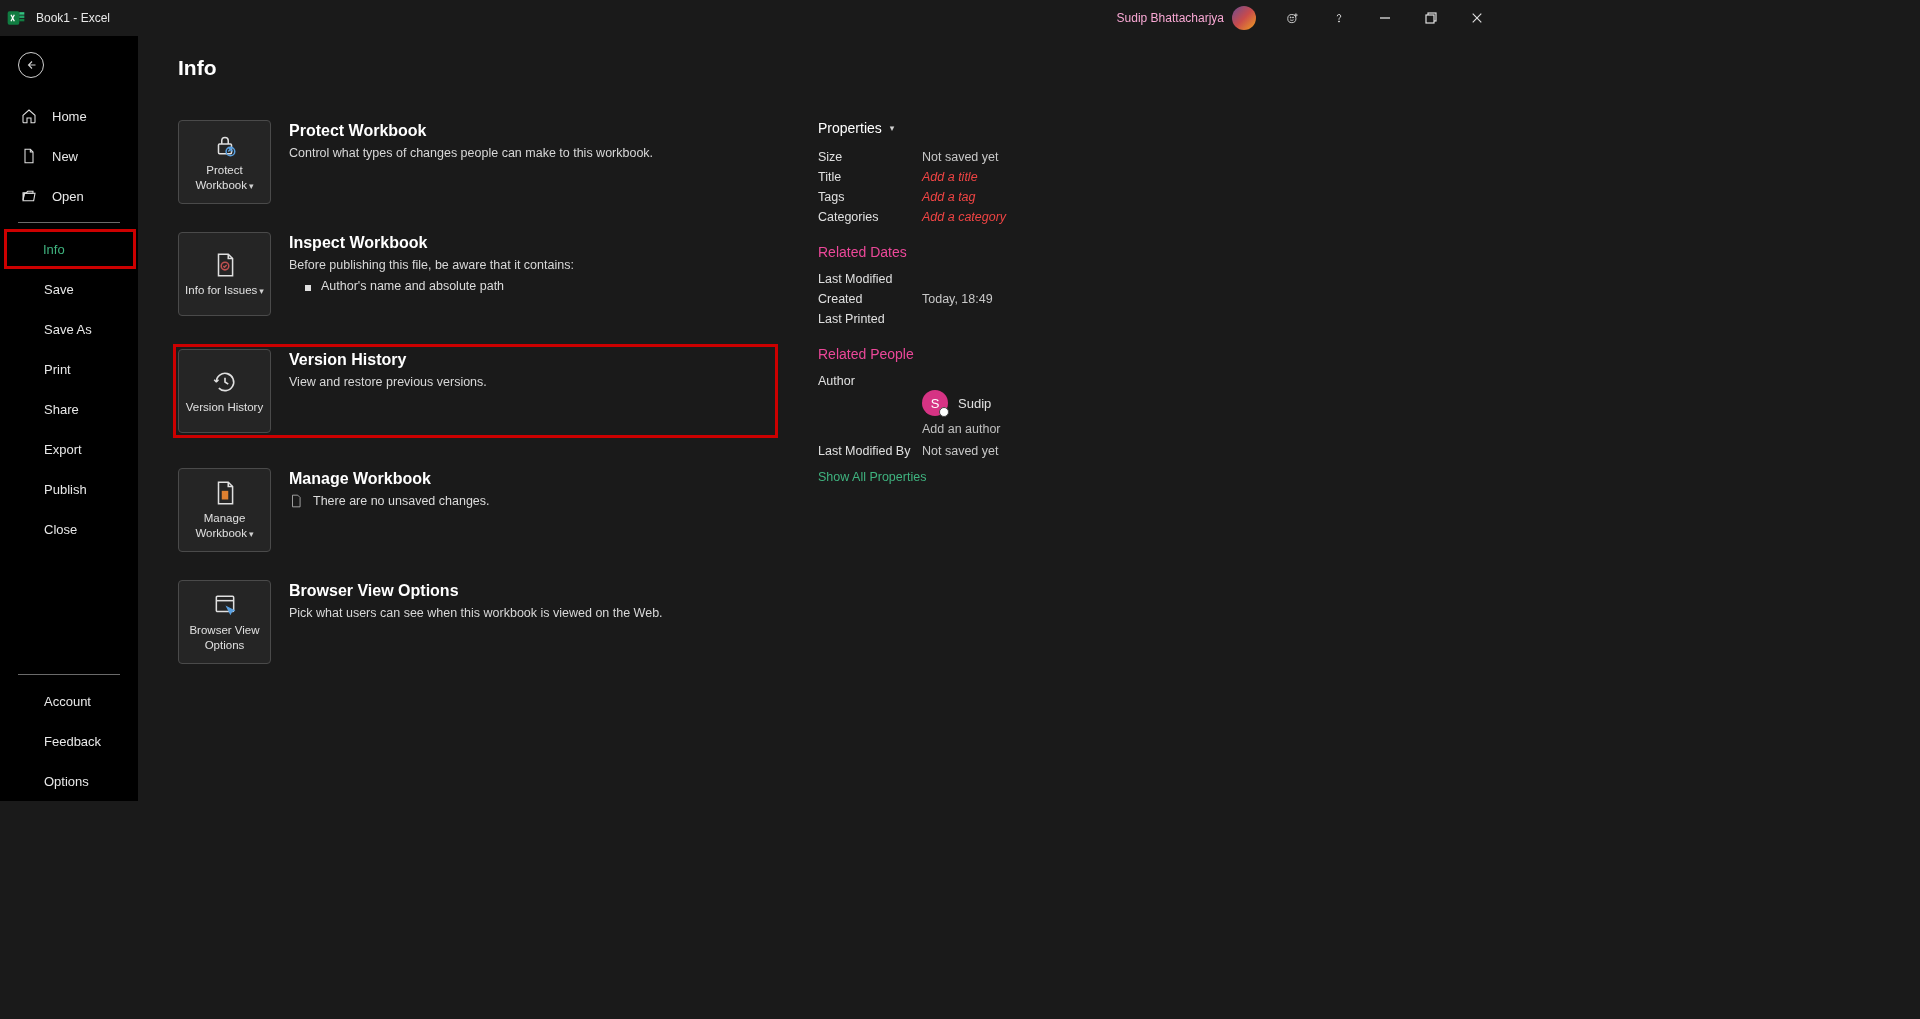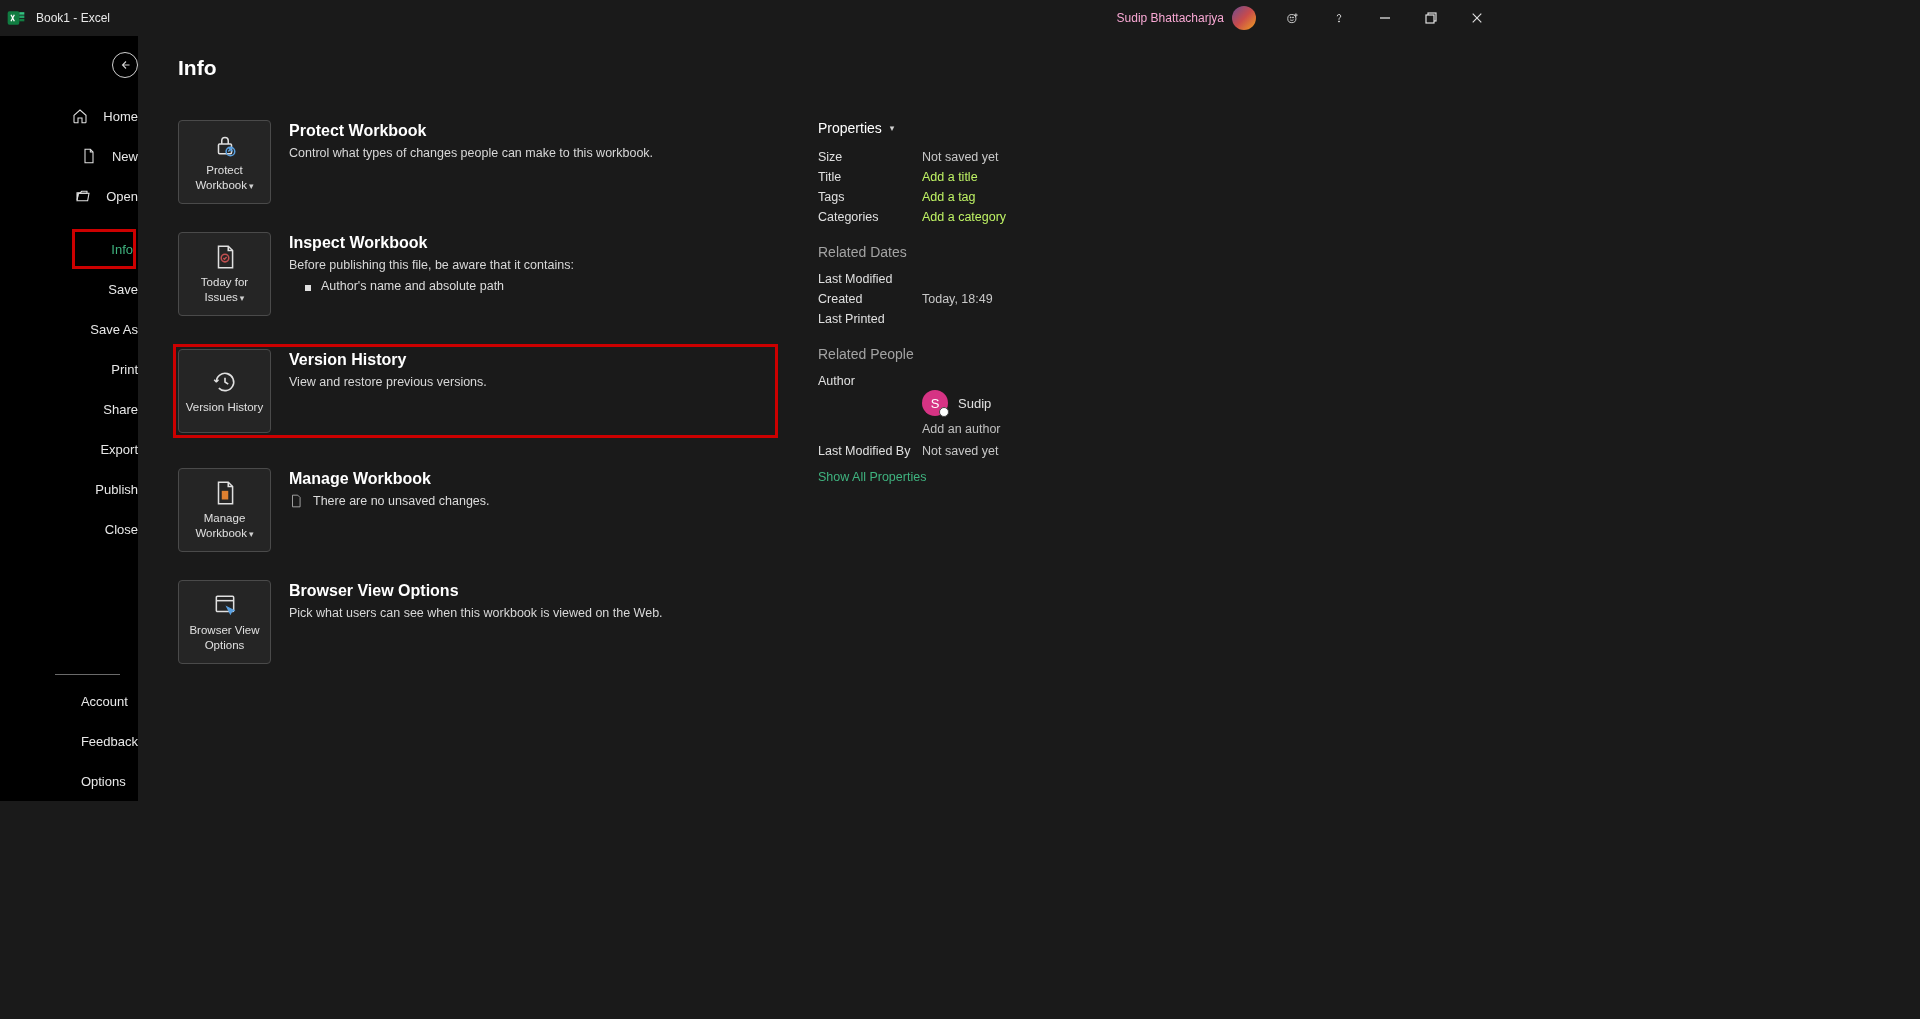--- a/index.html
+++ b/index.html
@@ -41,21 +41,20 @@
 .tb-btn.close svg { width: 12px; height: 12px; }
 
 .app-body { display: flex; height: calc(100% - 36px); }
 
 .sidebar {
   width: 138px;
   background: #000;
   display: flex;
   flex-direction: column;
   padding-top: 16px;
-  align-items: flex-end;
 }
 .back-btn {
   width: 26px; height: 26px;
   border: 1.5px solid #d0d0d0;
   border-radius: 50%;
   display: flex; align-items: center; justify-content: center;
   margin-left: 18px; margin-bottom: 18px;
 }
 .nav-item {
   display: flex; align-items: center;
@@ -117,22 +116,22 @@
   margin-left: -5px;
   margin-bottom: 30px;
 }
 .highlighted-section .info-section { margin-bottom: 0; }
 
 
 .props-header { display: flex; align-items: center; gap: 6px; font-size: 14px; color: #fff; margin-bottom: 14px; }
 .prop-row { display: flex; font-size: 12.5px; margin-bottom: 6px; }
 .prop-label { width: 104px; color: #e0e0e0; }
 .prop-value { color: #c8c8c8; text-align: center; }
-.prop-value.link { color: #bef264; cursor: pointer; }
-.sec-header { font-size: 14px; color: #a3a3a3; margin: 20px 0 12px 0; }
+.prop-value.link { color: #ef4444; cursor: pointer; font-style: italic; }
+.sec-header { font-size: 14px; color: #ec4899; margin: 20px 0 12px 0; }
 .author-row { display: flex; align-items: center; gap: 10px; margin-left: 104px; margin-bottom: 6px; }
 .author-av {
   width: 26px; height: 26px; border-radius: 50%;
   background: #d63384; color: #fff;
   display: flex; align-items: center; justify-content: center;
   font-size: 13px; position: relative;
 }
 .author-av::after {
   content: ""; position: absolute; width: 8px; height: 8px;
   border-radius: 50%; background: #fff; border: 1px solid #444;
@@ -299,21 +298,21 @@
         <div class="info-section">
           <div class="big-btn">
             <div class="bicon">
               <svg width="26" height="26" viewBox="0 0 24 24" fill="none" stroke="#e0e0e0" stroke-width="1.4">
                   <path d="M6 2h9l4 4v16H6z"></path>
                   <path d="M15 2v4h4"></path>
                   <circle cx="12" cy="13" r="3.5" stroke="#c05050"></circle>
                   <path d="M10.5 13l1 1 2-2" stroke="#c05050"></path>
                 </svg>
             </div>
-            <div class="blabel"><span>Today for Issues</span><span class="chev">▾</span></div>
+            <div class="blabel"><span>Info for Issues</span><span class="chev">▾</span></div>
           </div>
           <div class="section-text">
             <h3>Inspect Workbook</h3>
             <p>Before publishing this file, be aware that it contains:</p>
             <div class="bullet-row">
               <div class="bullet-sq"></div>
               <span>Author's name and absolute path</span>
             </div>
           </div>
         </div>

